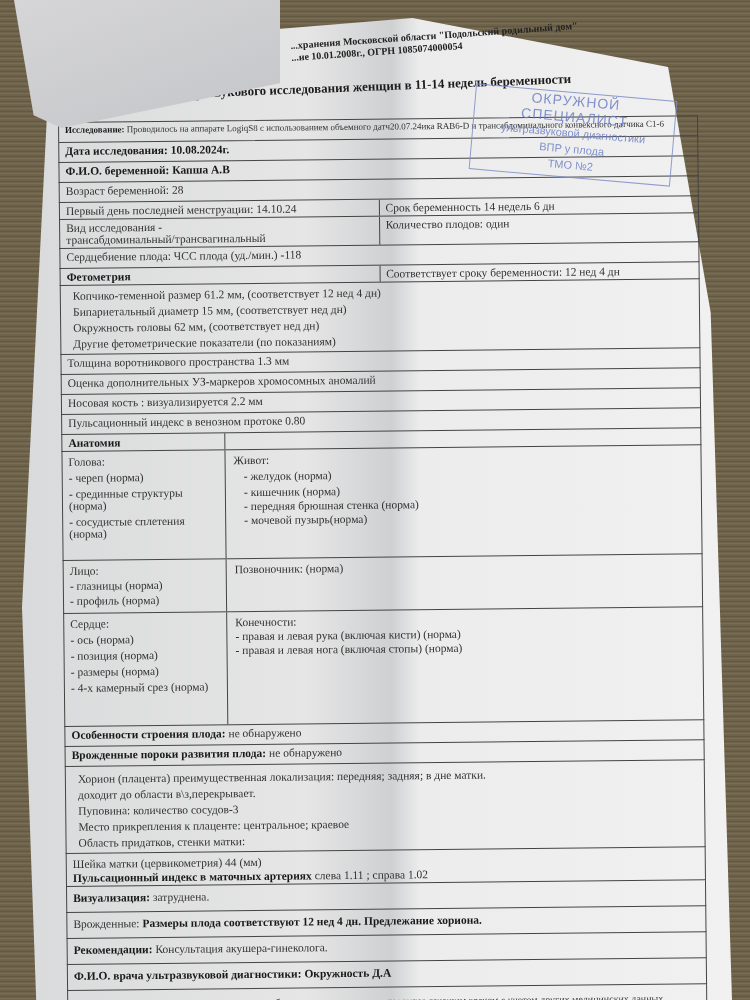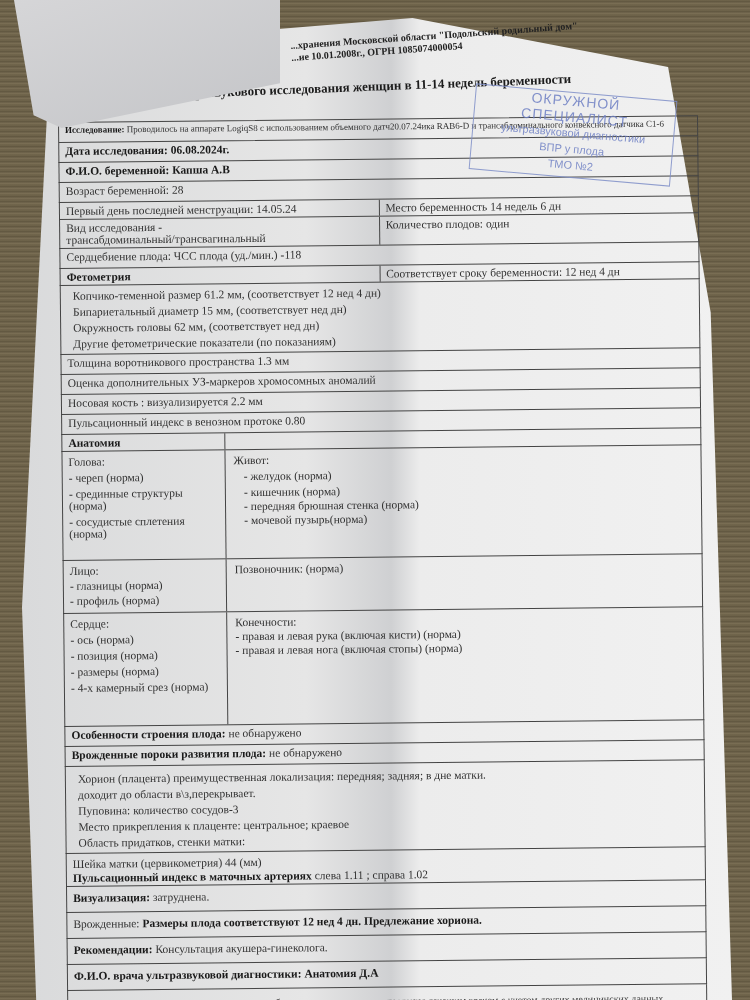--- a/index.html
+++ b/index.html
@@ -71,31 +71,31 @@
   <div>ультразвуковой диагностики</div>
   <div>ВПР у плода</div>
   <div>ТМО №2</div>
 </div>
 
 <div class="form">
   <div class="row first small">
     <span><span class="b">Исследование:</span> <span>Проводилось на аппарате LogiqS8 с использованием объемного датч20.07.24ика RAB6-D и трансабдоминального конвексного датчика C1-6</span></span>
   </div>
   <div class="row">
-    <span class="b">Дата исследования:</span>&nbsp;<span class="b">06.08.2024г.</span>
+    <span class="b">Дата исследования:</span>&nbsp;<span class="b">10.08.2024г.</span>
   </div>
   <div class="row">
     <span class="b">Ф.И.О. беременной:</span>&nbsp;<span class="b">Капша А.В</span>
   </div>
   <div class="row">
     <span>Возраст беременной:</span>&nbsp;<span>28</span>
   </div>
   <div class="row" style="padding:0 0 0 6px">
-    <div class="cell" style="padding:2px 0"><span>Первый день последней менструации:</span>&nbsp;<span>14.05.24</span></div>
-    <div class="cell split" style="padding-top:2px"><span>Место беременность</span>&nbsp;<span>14 недель  6  дн</span></div>
+    <div class="cell" style="padding:2px 0"><span>Первый день последней менструации:</span>&nbsp;<span>14.10.24</span></div>
+    <div class="cell split" style="padding-top:2px"><span>Срок беременность</span>&nbsp;<span>14 недель  6  дн</span></div>
   </div>
   <div class="row" style="padding:0 0 0 6px">
     <div class="cell" style="padding:2px 0">
         <div>Вид исследования -</div>
         <div>трансабдоминальный/трансвагинальный</div>
       </div>
     <div class="cell split" style="padding-top:2px"><span>Количество плодов:</span>&nbsp;<span>один</span></div>
   </div>
   <div class="row">
     <span>Сердцебиение плода: ЧСС плода (уд./мин.)</span>&nbsp;<span>-118</span>
@@ -177,16 +177,16 @@
   <div class="row" style="padding:5px 6px">
     <span class="b">Визуализация:</span>&nbsp;<span>затруднена.</span>
   </div>
   <div class="row" style="padding:5px 6px">
     <span>Врожденные:</span>&nbsp;<span class="b">Размеры плода соответствуют 12 нед  4 дн. Предлежание хориона.</span>
   </div>
   <div class="row" style="padding:5px 6px">
     <span class="b">Рекомендации:</span>&nbsp;<span>Консультация акушера-гинеколога.</span>
   </div>
   <div class="row" style="padding:5px 6px">
-    <span class="b">Ф.И.О. врача ультразвуковой диагностики:</span>&nbsp;<span class="b">Анатомия Д.А</span>
+    <span class="b">Ф.И.О. врача ультразвуковой диагностики:</span>&nbsp;<span class="b">Окружность Д.А</span>
   </div>
   <div class="disclaimer">Данное заключение не является диагнозом, требуется клиническая интерпретация лечащим врачом с учетом других медицинских данных.</div>
 </div>
 
 </body></html>

